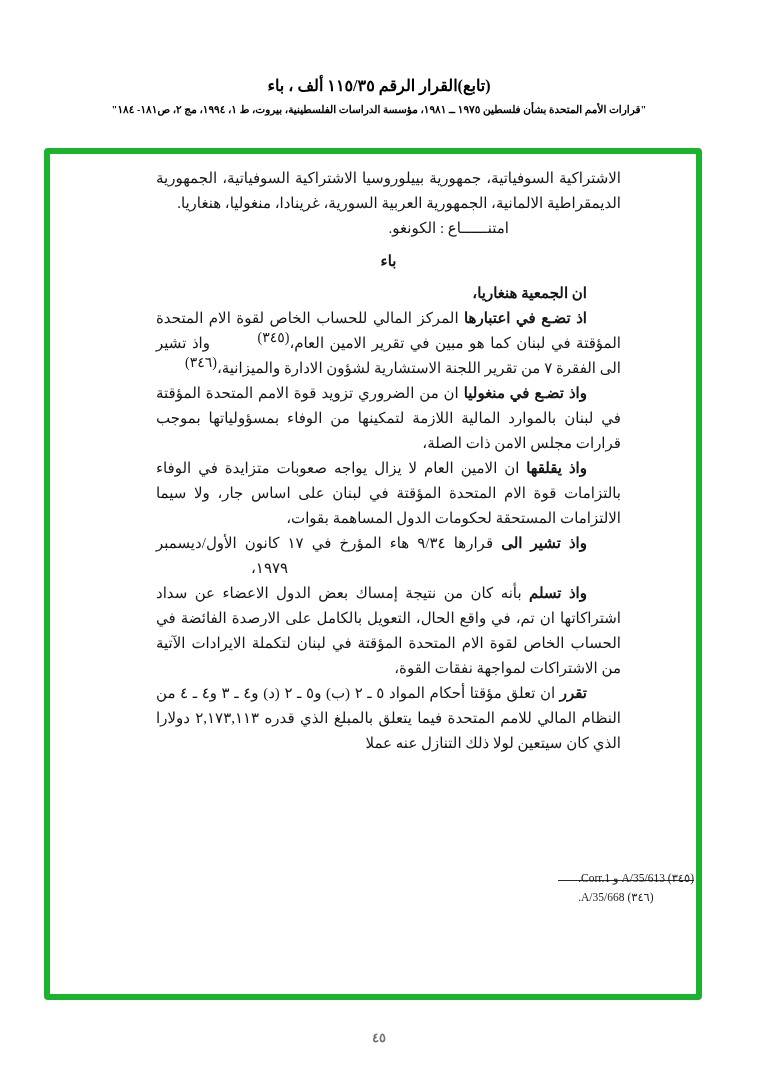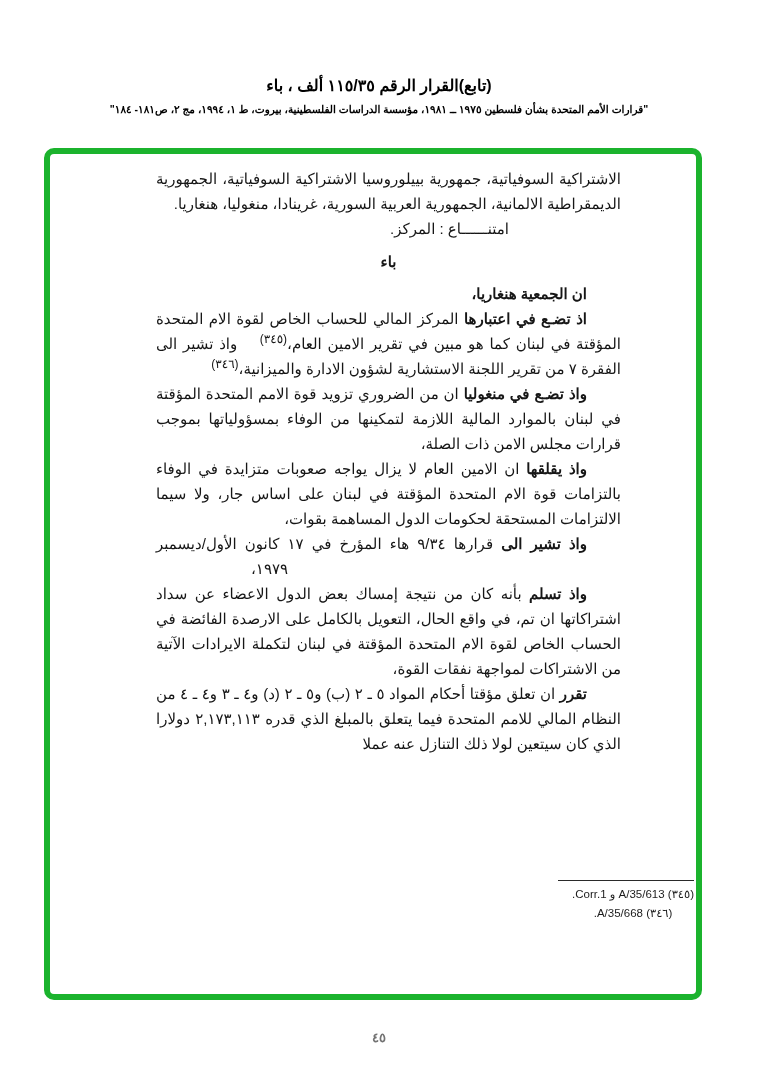--- a/index.html
+++ b/index.html
@@ -1,72 +1,72 @@
 <!DOCTYPE html>
 <html lang="ar"><head>
 <meta charset="utf-8">
 <style>
   html,body { margin:0; padding:0; background:#ffffff; }
   .page {
     position:relative; width:758px; height:1078px; background:#ffffff;
-    font-family:Liberation Sans, sans-serif; direction:rtl; overflow:hidden;
+    font-family:Liberation Serif, serif; direction:rtl; overflow:hidden;
     color:#141414;
   }
   .header-title {
     position:absolute; top:76px; left:0; right:0; text-align:center;
     font-size:16px; font-weight:bold; color:#000; letter-spacing:0;
   }
   .header-subtitle {
     position:absolute; top:103px; left:0; right:0; text-align:center;
     font-size:10.5px; font-weight:bold; color:#000;
   }
   .frame {
     position:absolute; left:44px; top:148px; width:658px; height:852px;
-    border:6px solid #1bb32d; border-radius:10px; box-sizing:border-box;
+    border:6px solid #1bb32d; border-radius:4px; box-sizing:border-box;
     background:transparent;
   }
   .doc-body {
     position:absolute; top:12px; right:75px; width:465px;
     font-size:15px; line-height:25px; text-align:justify; color:#161616;
   }
   .doc-body p { margin:0; }
   .doc-body p.indent { text-indent:34px; }
   .doc-body p.heading { text-align:center; font-weight:bold; margin:8px 0 7px 0; text-indent:0; }
   .doc-body p.abstain { text-align:right; padding-right:112px; text-indent:0; }
   .doc-body p.year-line { text-align:left; padding-left:95px; text-indent:0; }
   .doc-body p.force-last { text-align-last:justify; }
   .doc-body .bold { font-weight:bold; }
-  sup.fn-ref { font-size:12px; vertical-align:6px; line-height:0; }
+  sup.fn-ref { font-size:14px; vertical-align:6px; line-height:0;margin-left:25px; }
   .fn-sep {
     position:absolute; top:726px; right:2px; width:136px; height:0;
     border-top:1.5px solid #2a2a2a;
   }
   .footnotes {
-    position:absolute; top:731px; right:2px; text-align:center;
+    position:absolute; top:715px; right:2px; text-align:left;
     font-size:11.5px; line-height:19px; color:#1c1c1c; direction:rtl;
   }
   .page-number {
     position:absolute; top:1030px; left:0; right:0; text-align:center;
     font-size:13px; font-weight:bold; color:#737373;
   }
 </style>
 </head>
 <body>
 
 <div class="page">
 
   <div class="header-title">(تابع)القرار الرقم ١١٥/٣٥ ألف ، باء</div>
 
   <div class="header-subtitle">"قرارات الأمم المتحدة بشأن فلسطين ١٩٧٥ ــ ١٩٨١، مؤسسة الدراسات الفلسطينية، بيروت، ط ١، ١٩٩٤، مج ٢، ص١٨١- ١٨٤"</div>
 
   <div class="frame" style="border-color: rgb(27, 179, 45);">
 
     <div class="doc-body">
         <p class="body"><span>الاشتراكية السوفياتية، جمهورية بييلوروسيا الاشتراكية السوفياتية، الجمهورية الديمقراطية الالمانية، الجمهورية العربية السورية، غرينادا، منغوليا، هنغاريا.</span></p>
-        <p class="abstain"><span>امتنــــــاع : المركز.</span></p>
+        <p class="abstain"><span>امتنــــــاع : الكونغو.</span></p>
         <p class="heading"><span class="bold">باء</span></p>
         <p class="body indent"><span class="bold">ان الجمعية هنغاريا،</span></p>
         <p class="body indent"><span class="bold">اذ تضـع في اعتبارها </span><span>المركز المالي للحساب الخاص لقوة الام المتحدة المؤقتة في لبنان كما هو مبين في تقرير الامين العام،</span><sup class="fn-ref">(٣٤٥)</sup><span>  واذ تشير الى الفقرة ٧ من تقرير اللجنة الاستشارية لشؤون الادارة والميزانية،</span><sup class="fn-ref">(٣٤٦)</sup></p>
         <p class="body indent"><span class="bold">واذ تضـع في منغوليا </span><span>ان من الضروري تزويد قوة الامم المتحدة المؤقتة في لبنان بالموارد المالية اللازمة لتمكينها من الوفاء بمسؤولياتها بموجب قرارات مجلس الامن ذات الصلة،</span></p>
         <p class="body indent"><span class="bold">واذ يقلقها </span><span>ان الامين العام لا يزال يواجه صعوبات متزايدة في الوفاء بالتزامات قوة الام المتحدة المؤقتة في لبنان على اساس جار، ولا سيما الالتزامات المستحقة لحكومات الدول المساهمة بقوات،</span></p>
         <p class="body indent force-last"><span class="bold">واذ تشير الى </span><span>قرارها ٩/٣٤ هاء المؤرخ في ١٧ كانون الأول/ديسمبر</span></p>
         <p class="year-line"><span>١٩٧٩،</span></p>
         <p class="body indent"><span class="bold">واذ تسلم </span><span>بأنه كان من نتيجة إمساك بعض الدول الاعضاء عن سداد اشتراكاتها ان تم، في واقع الحال، التعويل بالكامل على الارصدة الفائضة في الحساب الخاص لقوة الام المتحدة المؤقتة في لبنان لتكملة الايرادات الآتية من الاشتراكات لمواجهة نفقات القوة،</span></p>
         <p class="body indent"><span class="bold">تقرر </span><span>ان تعلق مؤقتا أحكام المواد ٥ ـ ٢ (ب) و٥ ـ ٢ (د) و٤ ـ ٣ و٤ ـ ٤ من النظام المالي للامم المتحدة فيما يتعلق بالمبلغ الذي قدره ٢,١٧٣,١١٣ دولارا الذي كان سيتعين لولا ذلك التنازل عنه عملا</span></p>
       </div>

